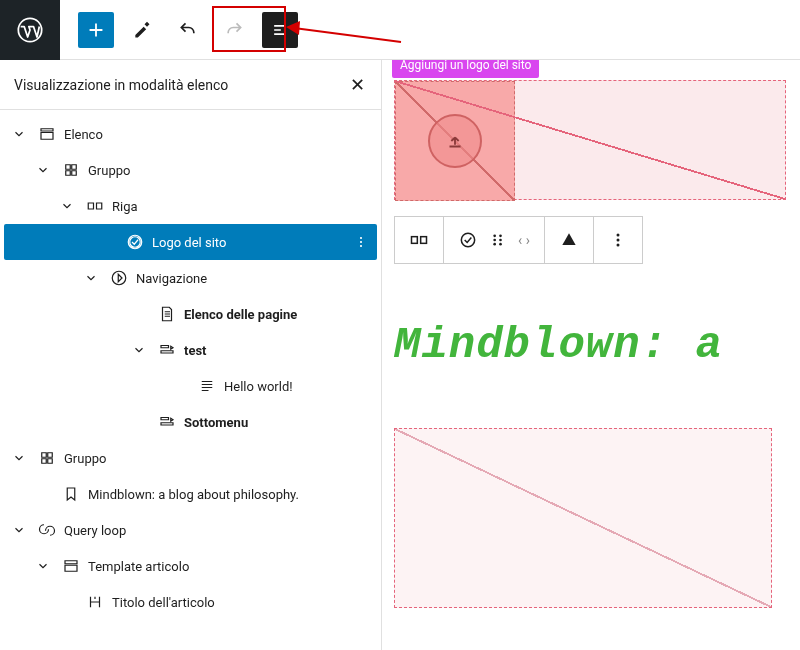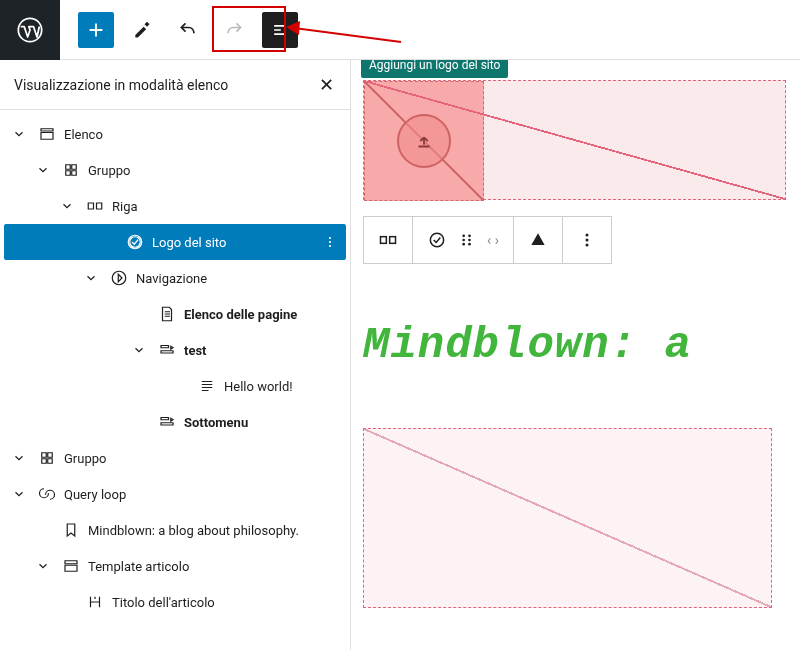--- a/index.html
+++ b/index.html
@@ -10,21 +10,21 @@
 .wp-logo svg { width: 28px; height: 28px; }
 .top-btn { width: 36px; height: 36px; display: flex; align-items: center; justify-content: center; margin-left: 10px; border-radius: 2px; cursor: pointer; }
 .add-btn { background: #007cba; color: #fff; margin-left: 18px; }
 .top-icon { color: #1e1e1e; }
 .top-icon.disabled { color: #bbb; }
 .listview-btn { background: #1e1e1e; color: #fff; position: relative; }
 .annotation-box { position: absolute; border: 2px solid #d40000; pointer-events: none; }
 .annotation-arrow { position: absolute; pointer-events: none; }
 
 .main { display: flex; height: calc(650px - 60px); }
-.left-panel { width: 351px; border-right: 1px solid #e0e0e0; overflow: hidden; }
+.left-panel { width: 382px; border-right: 1px solid #e0e0e0; overflow: hidden; }
 .left-header { display: flex; align-items: center; justify-content: space-between; padding: 14px 16px 14px 14px; border-bottom: 1px solid #e0e0e0; }
 .left-title { font-size: 14px; color: #1e1e1e; }
 .close-x { font-size: 18px; cursor: pointer; color: #1e1e1e; }
 
 .tree { padding: 6px 4px; }
 .tree-row { display: flex; align-items: center; height: 36px; font-size: 13px; color: #1e1e1e; cursor: pointer; border-radius: 2px; position: relative; }
 .tree-row.selected { background: #007cba; color: #fff; }
 .chev { width: 24px; text-align: center; flex-shrink: 0; }
 .tree-icon { width: 22px; display: flex; align-items: center; justify-content: center; flex-shrink: 0; margin-right: 6px; }
 .tree-icon svg { width: 18px; height: 18px; }
@@ -37,21 +37,21 @@
 .depth-4 { padding-left: 128px; font-weight: bold; }
 .depth-5 { padding-left: 168px; }
 .row-more { position: absolute; right: 8px; color: #fff; }
 
 .canvas { flex: 1; position: relative; padding: 12px 0 0 12px; overflow: hidden; }
 .placeholder-row { border: 1px dashed #e5647b; background: #fbeaec; height: 120px; width: calc(100% - 14px); position: relative; margin-top: 8px; }
 .placeholder-row::after { content:""; position:absolute; left:0; top:0; right:0; bottom:0; background: linear-gradient(to top right, transparent 49.6%, #e5647b 49.6%, #e5647b 50.4%, transparent 50.4%); }
 .logo-block { width: 120px; height: 120px; background: #f8a9a9; border: 1px dashed #d06a6a; position: relative; display:flex; align-items:center; justify-content:center; }
 .logo-block::after { content:""; position:absolute; left:0; top:0; right:0; bottom:0; background: linear-gradient(to top right, transparent 49.5%, #d06a6a 49.5%, #d06a6a 50.5%, transparent 50.5%); }
 .logo-circle { width: 54px; height: 54px; border-radius: 50%; border: 2px solid #cf6262; background: rgba(240,140,140,0.6); display:flex; align-items:center; justify-content:center; z-index:1; color:#8a3a3a; }
-.tooltip { position: absolute; left: -4px; top: -30px; background: #0f766e; color:#fff; font-size: 12px; padding: 6px 8px; border-radius: 2px; white-space: nowrap; z-index:2; }
+.tooltip { position: absolute; left: -4px; top: -30px; background: #d946ef; color:#fff; font-size: 12px; padding: 6px 8px; border-radius: 2px; white-space: nowrap; z-index:2; }
 
 .block-toolbar { display:flex; border:1px solid #ccc; height:48px; margin-top:16px; width: fit-content; background:#fff; }
 .bt-cell { border-right:1px solid #ccc; display:flex; align-items:center; justify-content:center; padding: 0 14px; color:#1e1e1e; }
 .bt-cell:last-child { border-right:none; }
 .bt-cell svg { width:20px; height:20px; }
 
 .heading-text { font-family: "Courier New", monospace; font-style: italic; font-size: 44px; color: #42b53c; margin-top: 56px; white-space: nowrap; letter-spacing: 1px; font-weight: bold; }
 
 .bottom-placeholder { margin-top: 58px; border: 1px dashed #e5647b; background: #fdf3f4; height: 180px; width: calc(100% - 28px); position: relative; }
 .bottom-placeholder::after { content:""; position:absolute; left:0; top:0; right:0; bottom:0; background: linear-gradient(to top right, transparent 49.7%, #e5a9b5 49.7%, #e5a9b5 50.3%, transparent 50.3%); }
@@ -223,41 +223,41 @@
               <path d="M6 9l6 6 6-6"></path>
             </svg>
           </span>
           <span class="tree-icon">
             <svg viewBox="0 0 24 24" fill="none" stroke="currentColor" stroke-width="1.6">
               <path d="M5 5h6v6H5zM13 5h6v6h-6zM5 13h6v6H5zM13 13h6v6h-6z"></path>
             </svg>
           </span>
           <span class="tree-label">Gruppo</span>
         </div>
+        <div class="tree-row depth-1">
+          <span class="chev"></span>
+          <span class="tree-icon">
+            <svg viewBox="0 0 24 24" fill="none" stroke="currentColor" stroke-width="1.6">
+              <path d="M7 4h10v16l-5-4-5 4z"></path>
+            </svg>
+          </span>
+          <span class="tree-label">Mindblown: a blog about philosophy.</span>
+        </div>
         <div class="tree-row depth-0">
           <span class="chev">
             <svg viewBox="0 0 24 24" fill="none" stroke="currentColor" stroke-width="2">
               <path d="M6 9l6 6 6-6"></path>
             </svg>
           </span>
           <span class="tree-icon">
             <svg viewBox="0 0 24 24" fill="none" stroke="currentColor" stroke-width="1.6">
               <path d="M8 5a6 6 0 106 6M16 19a6 6 0 10-6-6"></path>
             </svg>
           </span>
           <span class="tree-label">Query loop</span>
-        </div>
-        <div class="tree-row depth-1">
-          <span class="chev"></span>
-          <span class="tree-icon">
-            <svg viewBox="0 0 24 24" fill="none" stroke="currentColor" stroke-width="1.6">
-              <path d="M7 4h10v16l-5-4-5 4z"></path>
-            </svg>
-          </span>
-          <span class="tree-label">Mindblown: a blog about philosophy.</span>
         </div>
         <div class="tree-row depth-1">
           <span class="chev">
             <svg viewBox="0 0 24 24" fill="none" stroke="currentColor" stroke-width="2">
               <path d="M6 9l6 6 6-6"></path>
             </svg>
           </span>
           <span class="tree-icon">
             <svg viewBox="0 0 24 24" fill="none" stroke="currentColor" stroke-width="1.6">
               <path d="M4 5h16v4H4zM4 11h16v8H4z"></path>

